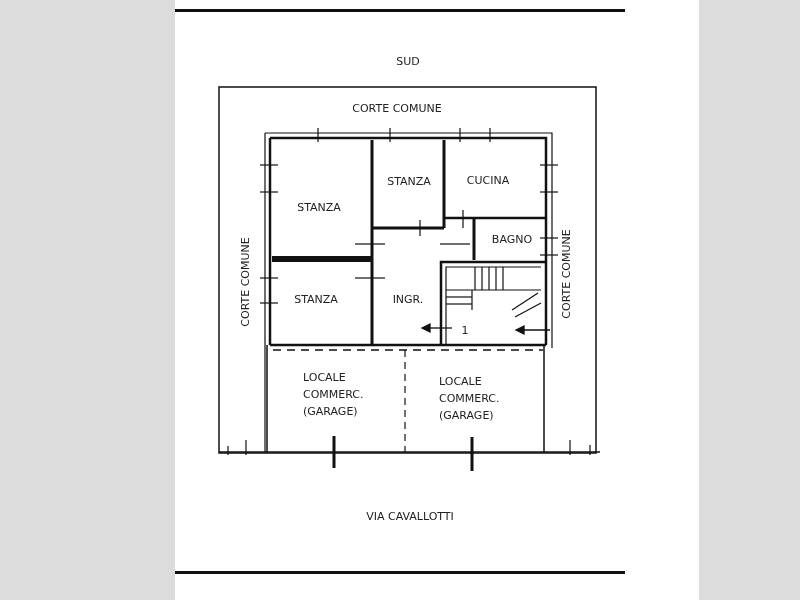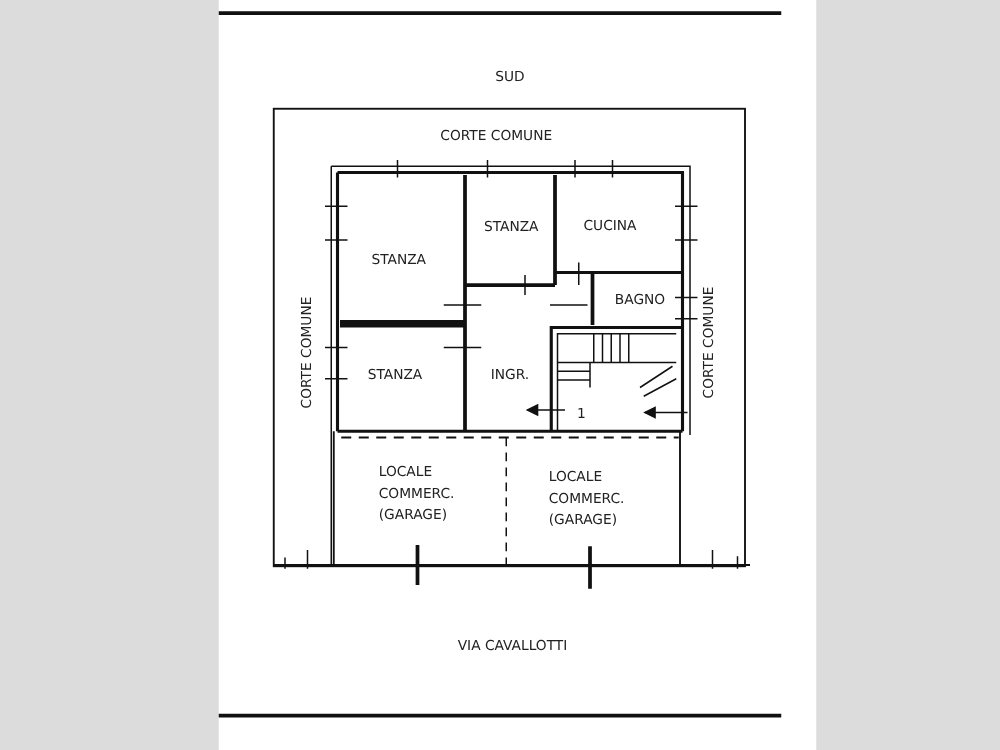--- a/index.html
+++ b/index.html
@@ -1,17 +1,17 @@
 <!DOCTYPE html>
 <html><head>
 <meta charset="utf-8">
 <style>
   html, body { margin:0; padding:0; }
   body { width:800px; height:600px; background:#dcdcdc; position:relative; overflow:hidden; font-family:"Liberation Sans", sans-serif; }
-  #sheet { position:absolute; left:175px; top:0; width:478px; height:600px; background:#ffffff; }
+  #sheet { position:absolute; left:175px; top:0; width:524px; height:600px; background:#ffffff; }
   .rule { position:absolute; left:0; width:450px; height:3px; background:#111; }
   svg { position:absolute; left:0; top:0; }
   .lbl { font-family:"DejaVu Sans", sans-serif; font-size:11px; fill:#222; }
 </style>
 </head>
 <body>
 
 <div id="sheet">
   <div class="rule" style="top:9px"></div>
   <div class="rule" style="top:571px"></div>

